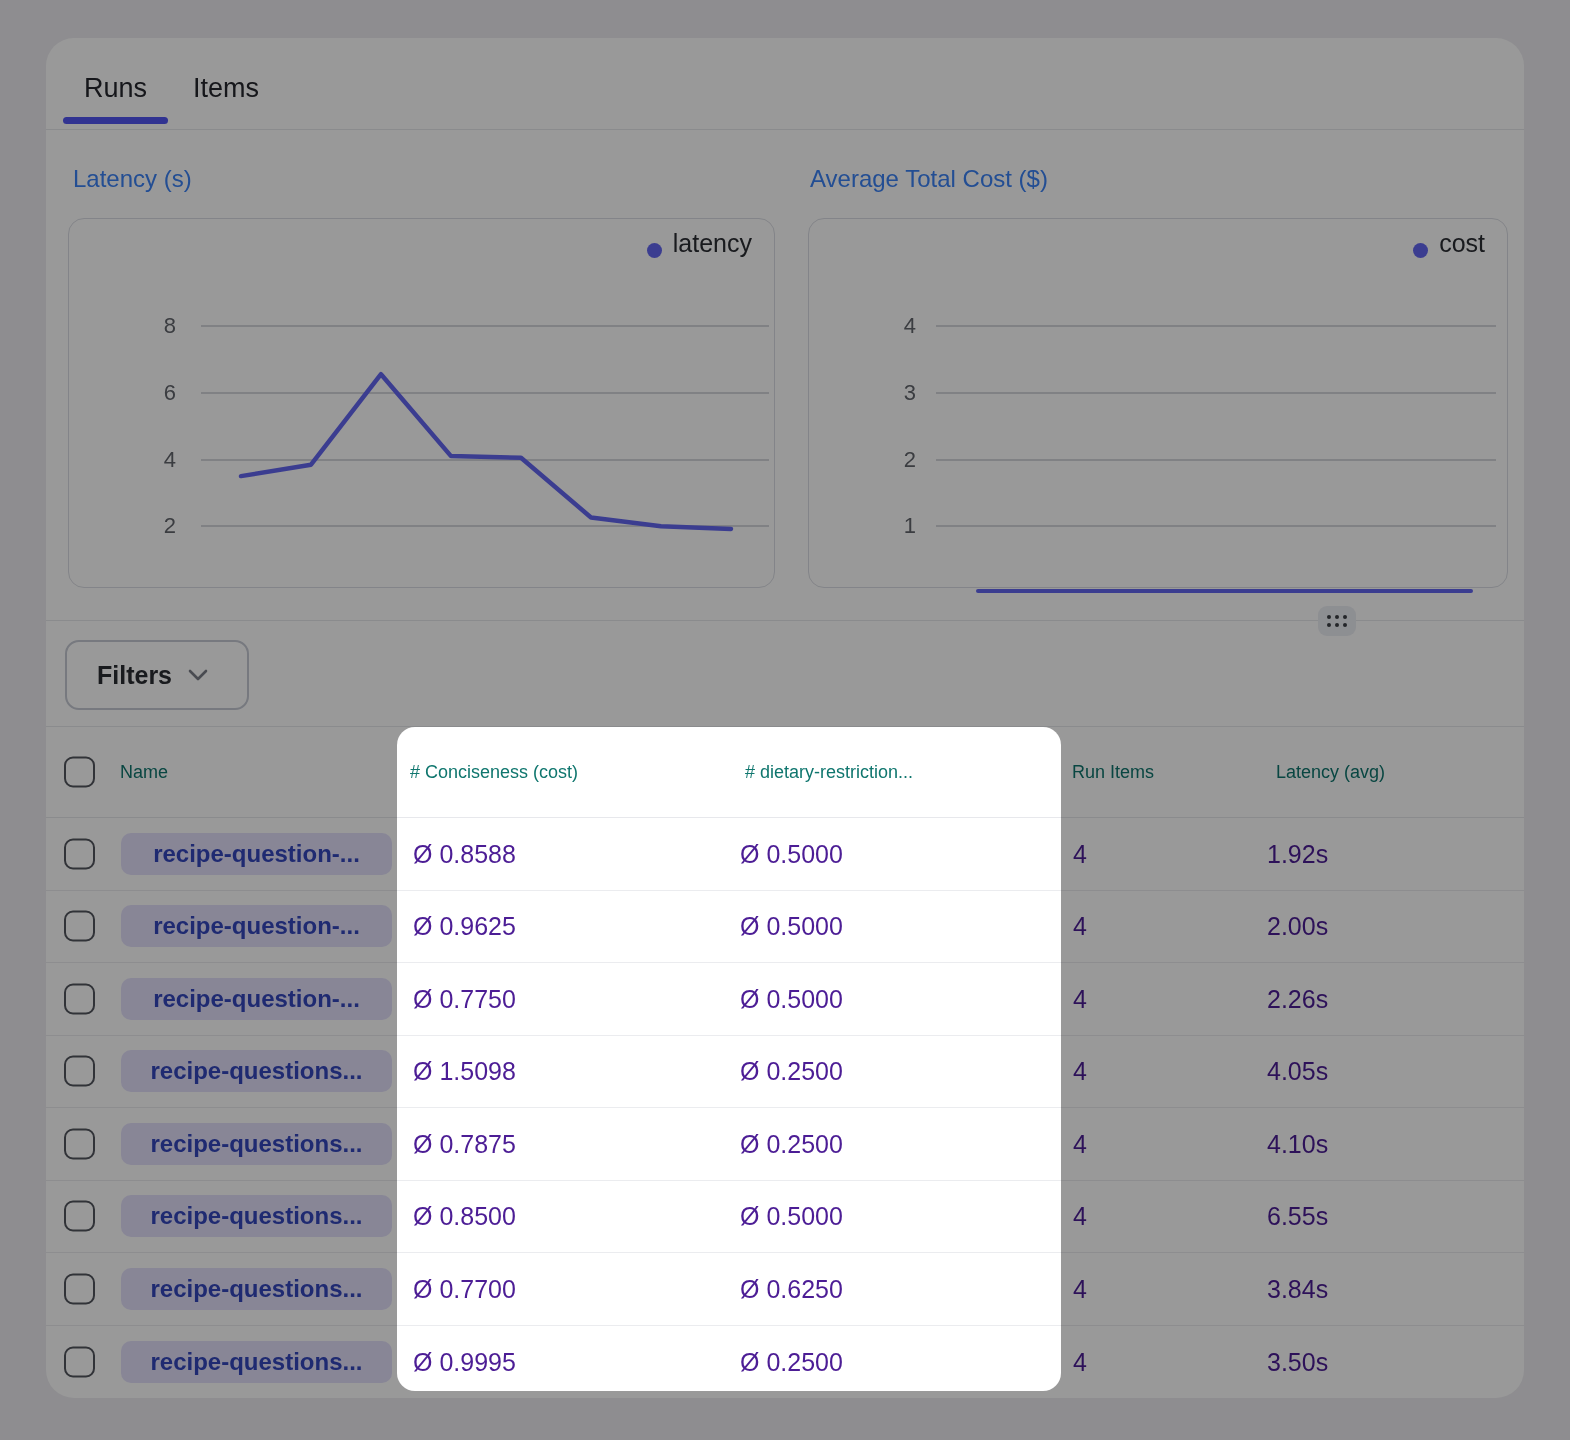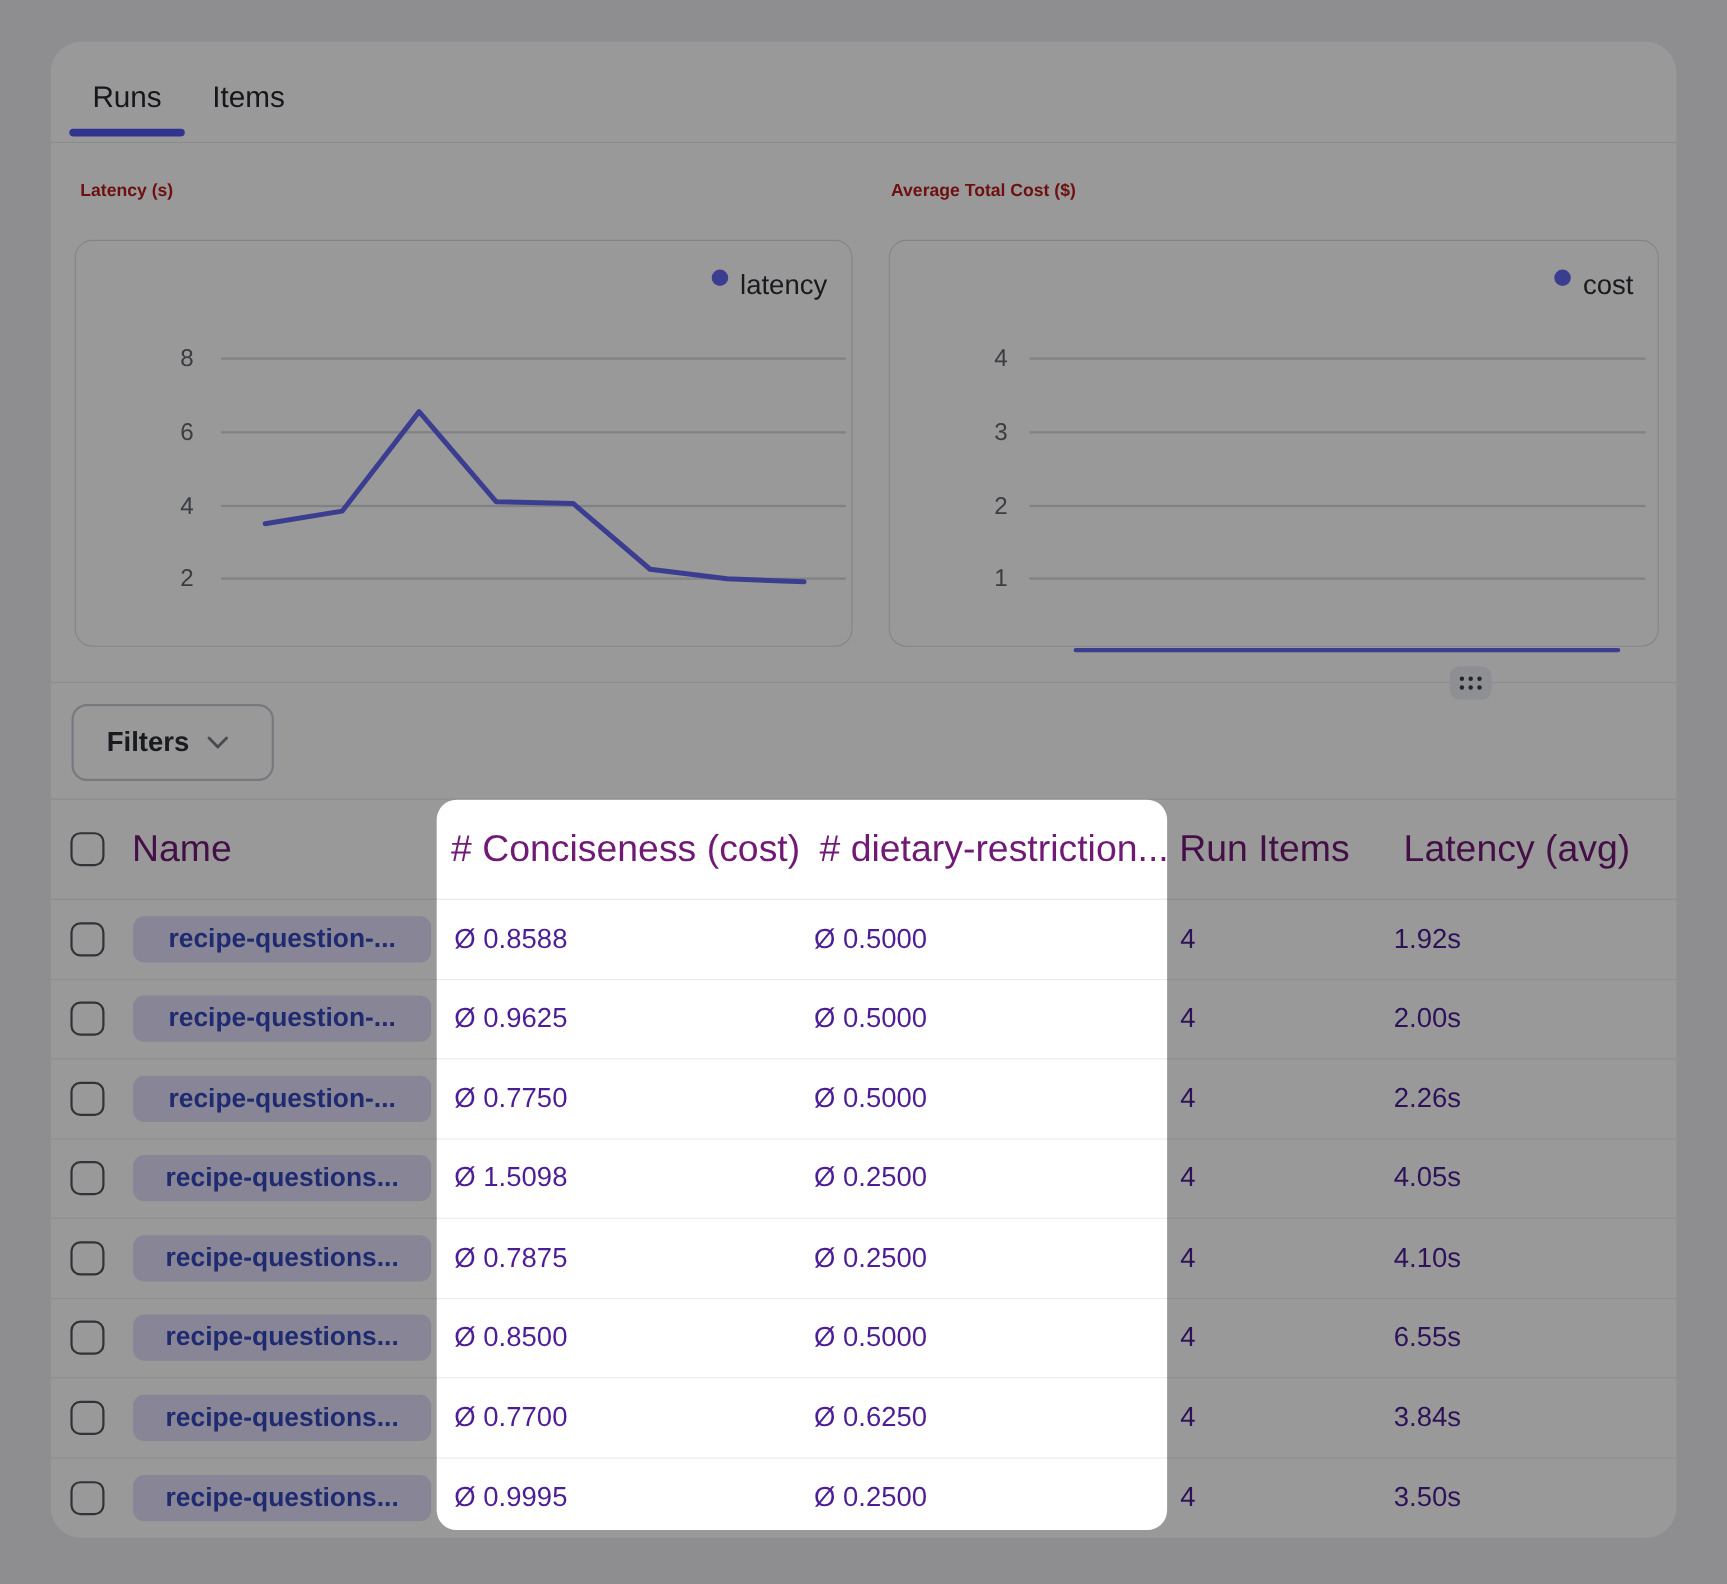--- a/index.html
+++ b/index.html
@@ -17,54 +17,54 @@
 
   
   .tab-btn{position:absolute;top:24px;height:52px;display:flex;align-items:center;justify-content:center;
            font-size:27px;font-weight:400;color:#26272e;background:none;border:none;cursor:pointer;
            font-family:inherit;white-space:nowrap}
   .tab-runs{left:17px;width:105px}
   .tab-items{left:134px;width:92px}
   .tab-underline{position:absolute;left:17px;top:79px;width:105px;height:7px;border-radius:4px;background:var(--accent)}
 
   
-  .chart-title{position:absolute;top:127px;font-size:16px;font-weight:700;color:#b91c1c;white-space:nowrap}
+  .chart-title{position:absolute;top:127px;font-size:24px;font-weight:400;color:#3b82f6;white-space:nowrap}
   .t-latency{left:27px}
   .t-cost{left:764px}
   .chart-card{position:absolute;top:180px;height:370px;border:1px solid #dbdde4;border-radius:16px;background:transparent}
   .cc-latency{left:22px;width:707px}
   .cc-cost{left:762px;width:700px}
   .gl{position:absolute;height:2px;background:#d6d7dd}
   .cc-latency .gl{left:132px;right:5px}
   .cc-cost .gl{left:127px;right:11px}
   .gl.g1{top:106px}.gl.g2{top:173px}.gl.g3{top:240px}.gl.g4{top:306px}
   .tick{position:absolute;width:62px;text-align:right;font-size:22px;color:#63666d;line-height:28px}
   .cc-latency .tick{left:45px}
   .cc-cost .tick{left:45px}
   .tick.k1{top:93px}.tick.k2{top:160px}.tick.k3{top:227px}.tick.k4{top:293px}
-  .legend{position:absolute;top:26px;right:22px;display:flex;align-items:flex-start;gap:11px}
+  .legend{position:absolute;top:10px;right:22px;display:flex;align-items:flex-end;gap:11px}
   .legend-dot{width:15px;height:15px;border-radius:50%;background:var(--line)}
   .legend-label{font-size:25px;color:#2b2d33}
   .chart-svg{position:absolute;left:0;top:0;overflow:visible}
   .chart-svg polyline{fill:none;stroke:var(--line);stroke-linejoin:round;stroke-linecap:round}
 
   
   .drag-handle{position:absolute;left:1272px;top:568px;width:38px;height:30px;background:#eceef3;border-radius:9px;
                display:grid;grid-template-columns:repeat(3,4px);grid-template-rows:repeat(2,4px);gap:4px;
                place-content:center;cursor:grab;border:none}
   .drag-handle i{width:4px;height:4px;border-radius:50%;background:#3c3f45}
 
   
   .filters-btn{position:absolute;left:19px;top:602px;width:184px;height:70px;border:2px solid #c6cad4;border-radius:14px;
                background:none;display:inline-flex;align-items:center;padding-left:30px;gap:15px;cursor:pointer;
                font-family:inherit;font-size:25px;font-weight:600;color:#2b2d33}
 
   
   .thead{position:absolute;left:0;top:688px;width:100%;height:92px;border-bottom:1px solid #e7e8ec}
-  .th{position:absolute;top:50%;transform:translateY(-50%);font-size:34px;font-weight:500;color:#701a75;white-space:nowrap}
+  .th{position:absolute;top:50%;transform:translateY(-50%);font-size:18px;font-weight:500;color:#0f766e;white-space:nowrap}
   .th.h1{left:74px}.th.h2{left:364px}.th.h3{left:699px}.th.h4{left:1026px}.th.h5{left:1230px}
   .tbody{position:absolute;left:0;top:780px;width:100%;height:580px}
   .row{position:relative;height:72.5px;border-bottom:1px solid #ebecef;cursor:pointer}
   .row:last-child{border-bottom:none}
   .cb{position:absolute;left:18px;top:50%;transform:translateY(-50%);width:31px;height:31px;
       border:2px solid #53565e;border-radius:9px;background:transparent;cursor:pointer}
   .badge{position:absolute;left:75px;top:50%;transform:translateY(-50%);width:271px;height:42px;
          background:var(--badge-bg);color:var(--badge-text);border-radius:10px;font-size:24px;font-weight:700;
          display:flex;align-items:center;justify-content:center;white-space:nowrap;overflow:hidden;cursor:pointer}
   .cell{position:absolute;top:50%;transform:translateY(-50%);font-size:25px;color:#4c1d95;white-space:nowrap}

